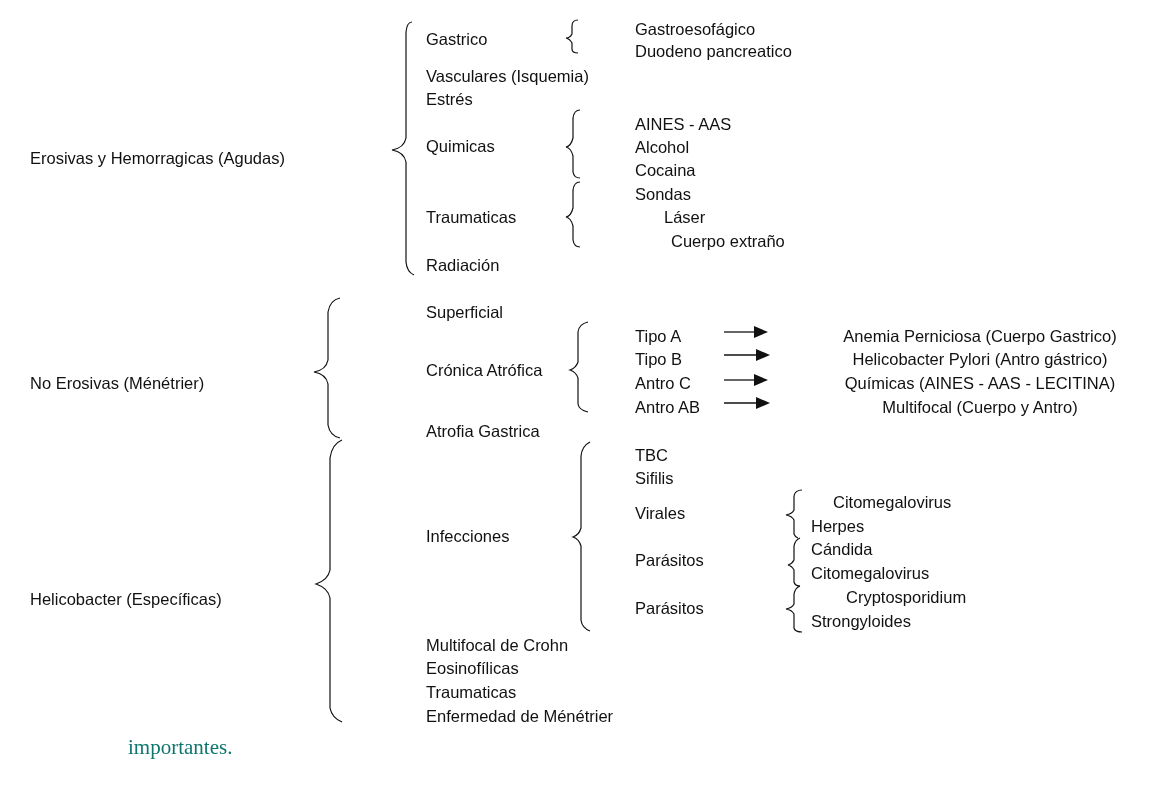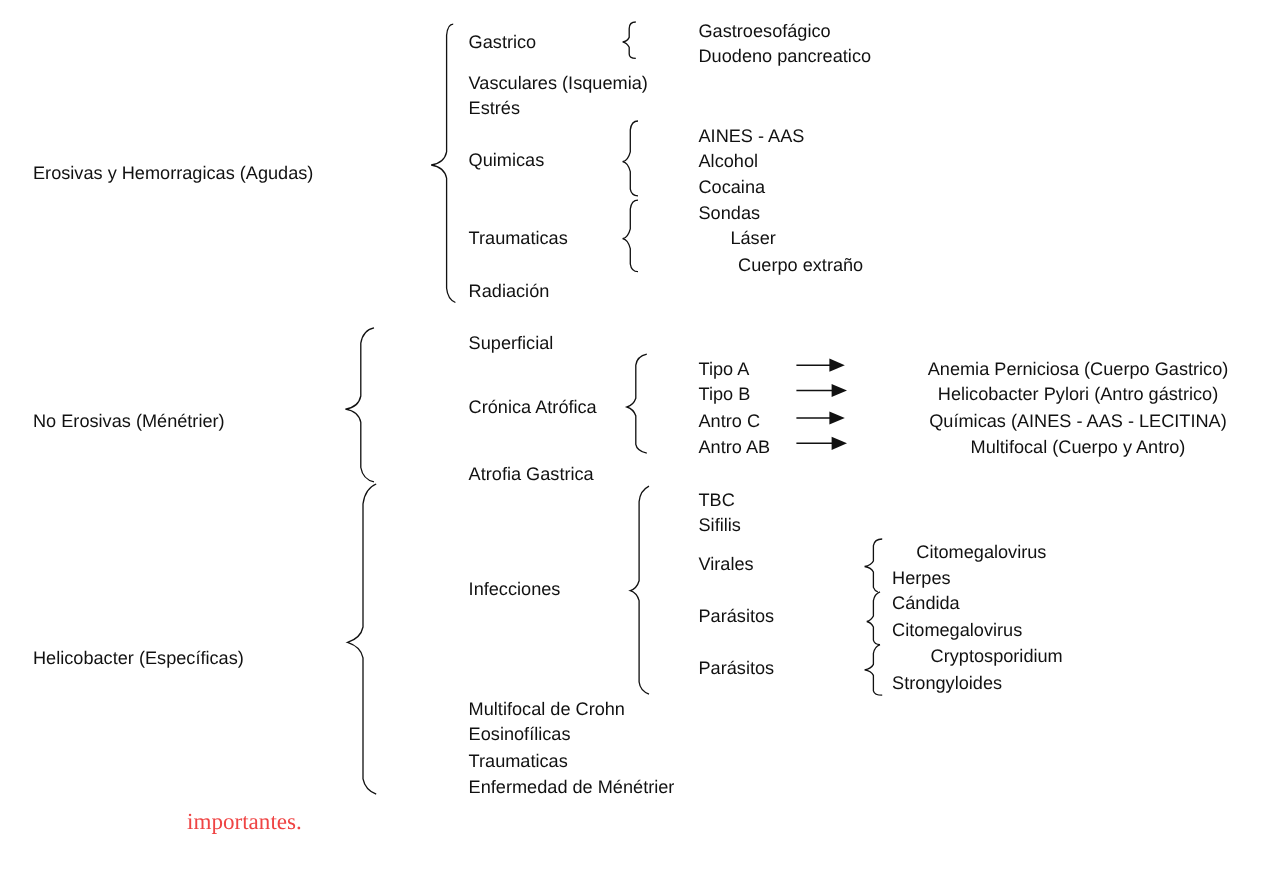--- a/index.html
+++ b/index.html
@@ -1,19 +1,19 @@
 <!DOCTYPE html>
 <html><head>
 <meta charset="utf-8">
 <style>
   html, body { margin: 0; padding: 0; background: #ffffff; }
   body { width: 1150px; height: 793px; position: relative; overflow: hidden; }
   .t { position: absolute; font-family: "Liberation Sans", sans-serif; font-size: 16.5px; color: #111111; white-space: nowrap; line-height: 20px; }
   .c { text-align: center; }
-  .serif { font-family: "Liberation Serif", serif; font-size: 21px; color: #ef4444; position: absolute; white-space: nowrap; margin-left: 42px; }
+  .serif { font-family: "Liberation Serif", serif; font-size: 21px; color: #0f766e; position: absolute; white-space: nowrap; }
   svg.lines { position: absolute; left: 0; top: 0; }
   svg path { fill: none; stroke: #111; stroke-width: 1.2; }
 </style>
 </head>
 <body>
 
 <svg class="lines" width="1150" height="793">
 
   <path d="M412,22 Q407,22 406,32 L406,138 Q404,148 392,150 Q404,152 406,162 L406,262 Q407,272 414,275"></path>
 

